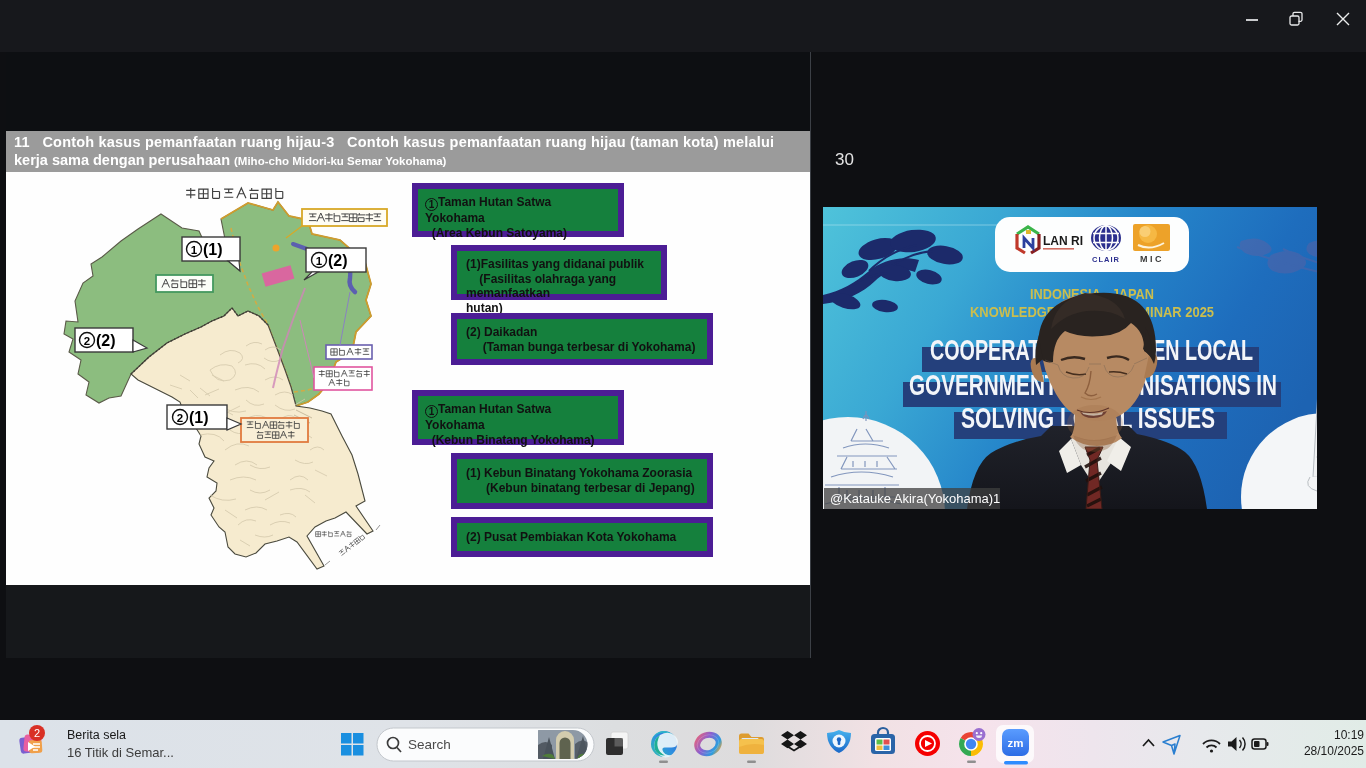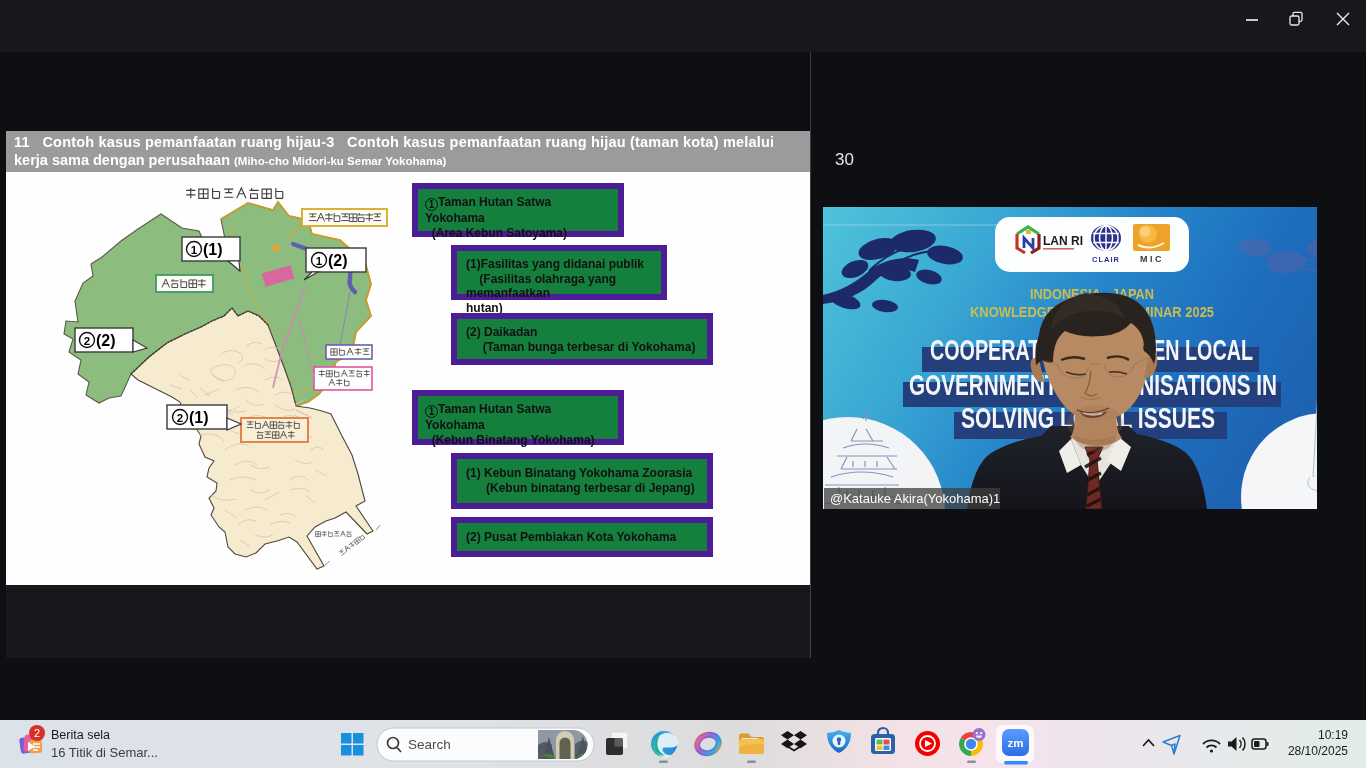--- a/index.html
+++ b/index.html
@@ -26,21 +26,21 @@
   
   .tbox { position:absolute; background:#15803d; border:6px solid #4c1d95; color:#111; font-weight:bold; font-size:12px; line-height:14.5px; }
   .cd { display:inline-block; width:13px; height:13px; border:1.3px solid #111; border-radius:50%; text-align:center; line-height:12px; font-size:10px; vertical-align:-2px; }
 
   
   #video { left:823px; top:207px; width:494px; height:302px; overflow:hidden; }
 
   
   #taskbar { left:0; top:720px; width:1366px; height:48px;
     background:linear-gradient(90deg,#dce2e9 0%,#dfe3e8 30%,#dcdee0 45%,#dedcdd 55%,#f1e1e4 64%,#f6e3ec 72%,#eee5ed 80%,#e7e9ec 88%,#e1ece7 100%); }
-  .tbtxt { position:absolute; color:#1b1b1b; }
+  .tbtxt { position:absolute; color:#1b1b1b;margin-left:16px; }
 </style>
 </head>
 <body>
 <div id="stage">
   <div id="topbar" class="abs">
     <svg class="abs" style="left:1240px;top:8px" width="120" height="26" viewBox="0 0 120 26">
       <rect x="6" y="11" width="12" height="2" fill="#c9cacd"></rect>
       <g stroke="#e8e9ea" stroke-width="1.3" fill="none">
         <rect x="50" y="8" width="9" height="9" rx="1.5"></rect>
         <path d="M53,8 v-2.2 a1.5,1.5 0 0 1 1.5,-1.5 h6 a1.5,1.5 0 0 1 1.5,1.5 v6 a1.5,1.5 0 0 1 -1.5,1.5 h-2"></path>

